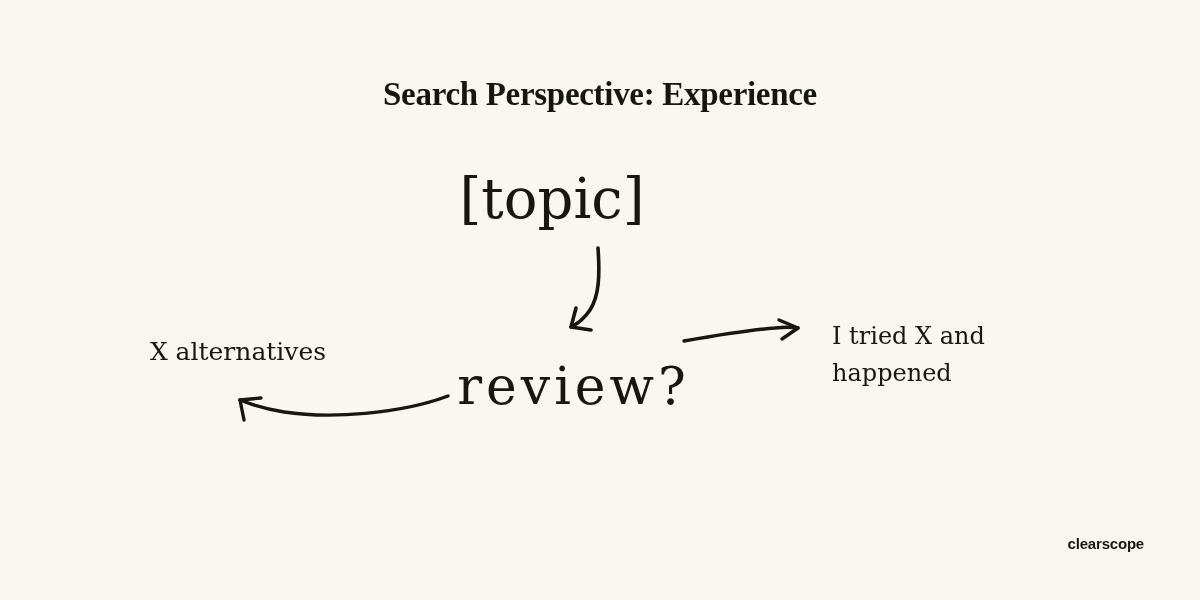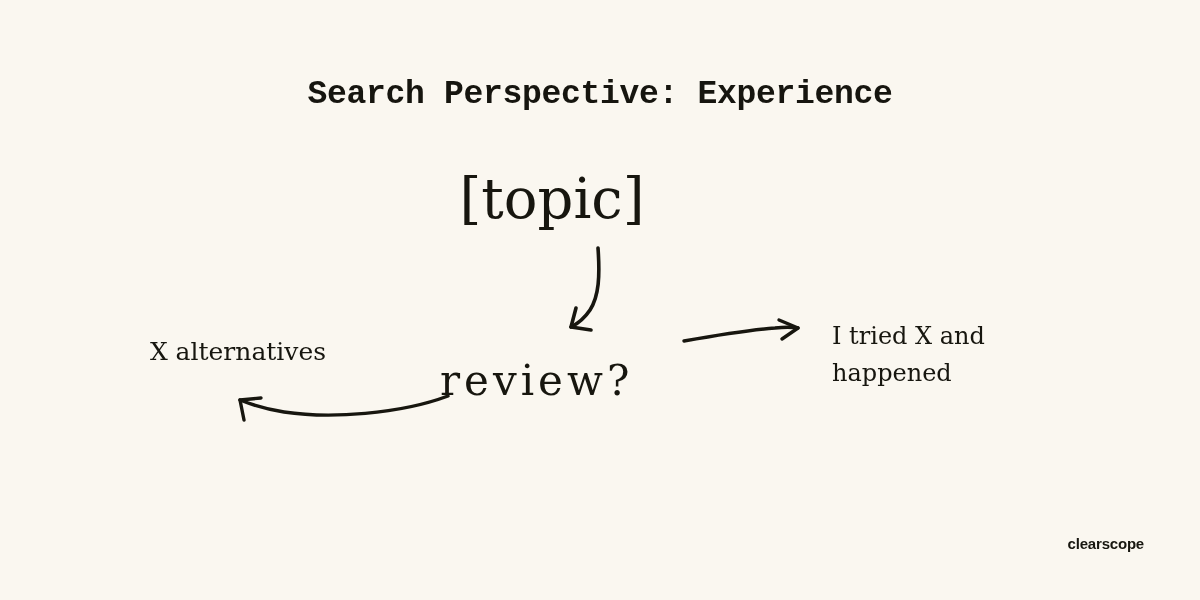--- a/index.html
+++ b/index.html
@@ -20,21 +20,21 @@
     background: #faf7f0;
   }
 
   
   #page-title {
     position: absolute;
     left: 0;
     top: 76px;
     width: 1200px;
     text-align: center;
-    font-family: Liberation Mono, monospace;
+    font-family: Liberation Serif, serif;
     font-weight: bold;
     font-size: 33px;
     letter-spacing: -0.3px;
     color: #16150f;
     white-space: nowrap;
   }
 
   
   .serif {
     font-family: "DejaVu Serif", "Liberation Serif", serif;
@@ -50,22 +50,22 @@
     font-size: 56px;
     line-height: 1.1;
     white-space: nowrap;
   }
 
   #review-node {
     position: absolute;
     left: 440px;
     top: 358px;
     width: 250px;
-    text-align: left;
-    font-size: 42px;
+    text-align: right;
+    font-size: 52px;
     letter-spacing: 4px;
     line-height: 1.1;
     white-space: nowrap;
   }
 
   #left-label {
     position: absolute;
     left: 88px;
     top: 334px;
     width: 300px;

